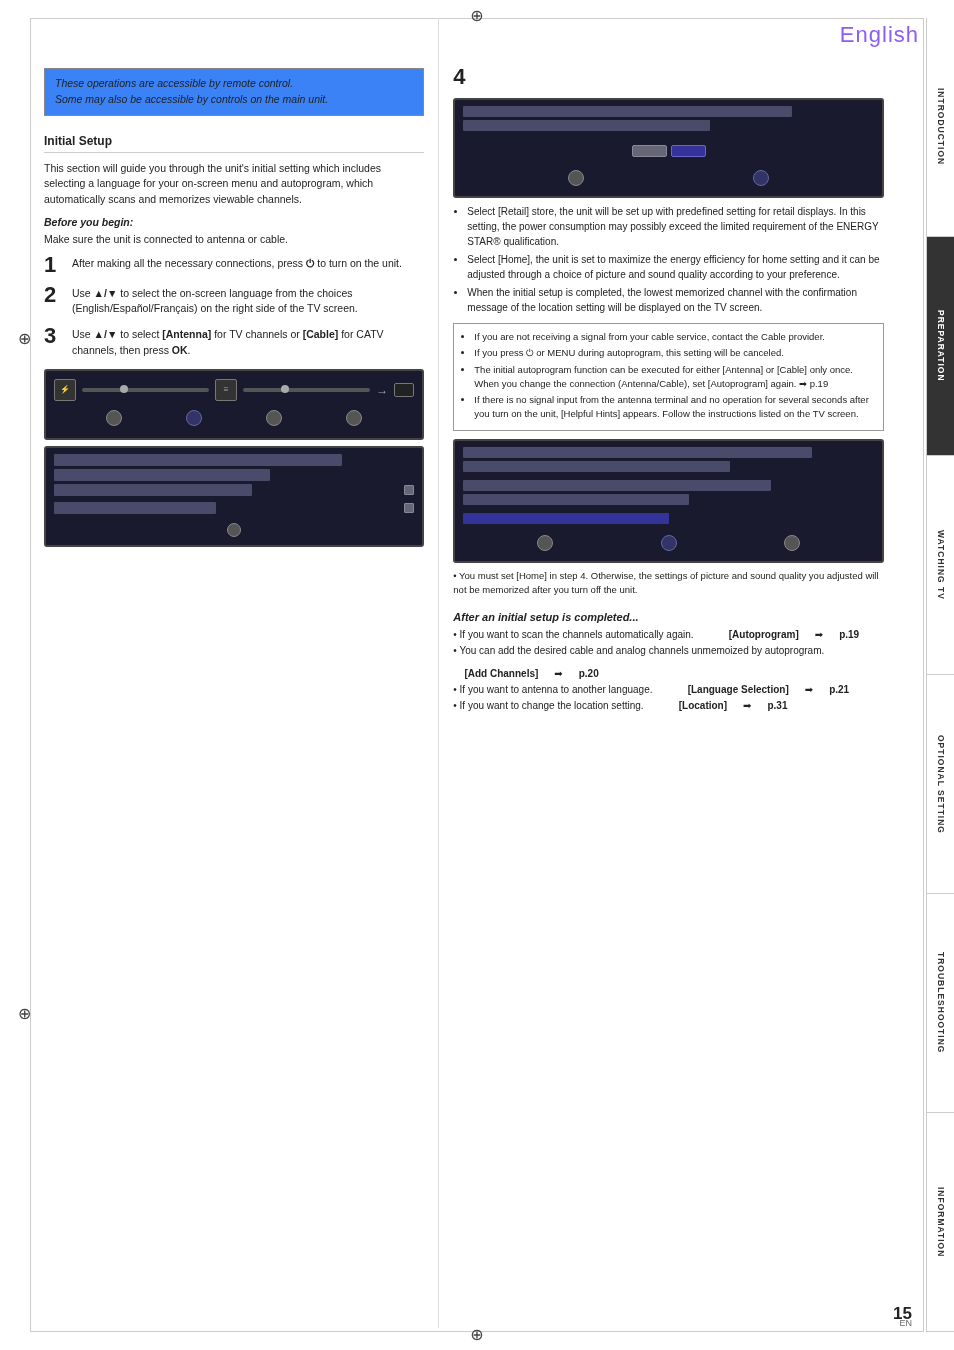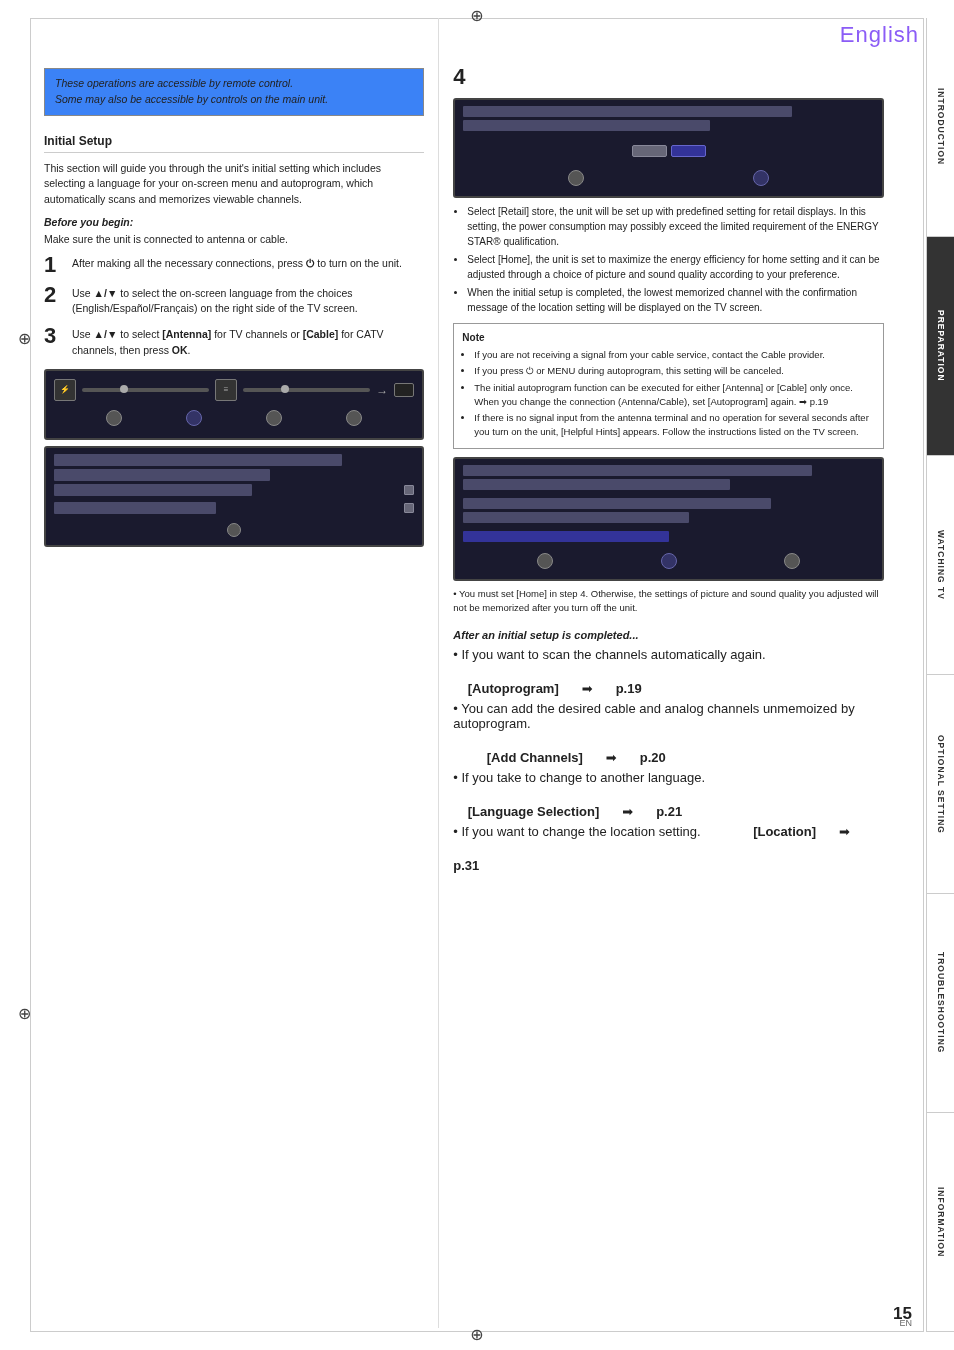--- a/index.html
+++ b/index.html
@@ -354,26 +354,26 @@
     .after-section {
       margin-top: 14px;
     }
     .after-heading {
       font-style: italic;
       font-weight: bold;
       font-size: 11px;
       margin-bottom: 6px;
     }
     .after-item {
-      font-size: 13px;
+      font-size: 10px;
       margin-bottom: 5px;
       display: flex;
       align-items: center;
       flex-wrap: wrap;
-      gap: 19px;
+      gap: 12px;
     }
     .after-item-label {
       font-weight: bold;
     }
     .after-arrow {
       display: inline-block;
       margin: 0 4px;
     }
     .after-page {
       font-weight: bold;
@@ -518,21 +518,20 @@
       </div>
     </div>
 
     <ul class="bullet-list">
       <li>Select [Retail] store, the unit will be set up with predefined setting for retail displays. In this setting, the power consumption may possibly exceed the limited requirement of the ENERGY STAR® qualification.</li>
       <li>Select [Home], the unit is set to maximize the energy efficiency for home setting and it can be adjusted through a choice of picture and sound quality according to your preference.</li>
       <li>When the initial setup is completed, the lowest memorized channel with the confirmation message of the location setting will be displayed on the TV screen.</li>
     </ul>
 
     <div class="note-box">
-      <div class="note-title">Note</div>
       <ul>
         <li>If you are not receiving a signal from your cable service, contact the Cable provider.</li>
         <li>If you press ⏻ or MENU during autoprogram, this setting will be canceled.</li>
         <li>The initial autoprogram function can be executed for either [Antenna] or [Cable] only once. When you change the connection (Antenna/Cable), set [Autoprogram] again. ➡ p.19</li>
         <li>If there is no signal input from the antenna terminal and no operation for several seconds after you turn on the unit, [Helpful Hints] appears. Follow the instructions listed on the TV screen.</li>
       </ul>
     </div>
 
     <div class="loc-screen">
       <div class="loc-bar" style="width:85%"></div>
@@ -565,21 +564,21 @@
 
       <div class="after-item">
         <span>• You can add the desired cable and analog channels unmemoized by autoprogram.</span>
           <br>
         <span class="after-item-label">&nbsp;&nbsp;&nbsp;&nbsp;[Add Channels]</span>
         <span class="after-arrow">➡</span>
         <span class="after-page">p.20</span>
       </div>
 
       <div class="after-item">
-        <span>• If you take to change to another language.</span>
+        <span>• If you want to antenna to another language.</span>
           <br>
         <span class="after-item-label">&nbsp;&nbsp;&nbsp;&nbsp;[Language Selection]</span>
         <span class="after-arrow">➡</span>
         <span class="after-page">p.21</span>
       </div>
 
       <div class="after-item">
         <span>• If you want to change the location setting.</span>
           <br>
         <span class="after-item-label">&nbsp;&nbsp;&nbsp;&nbsp;[Location]</span>

